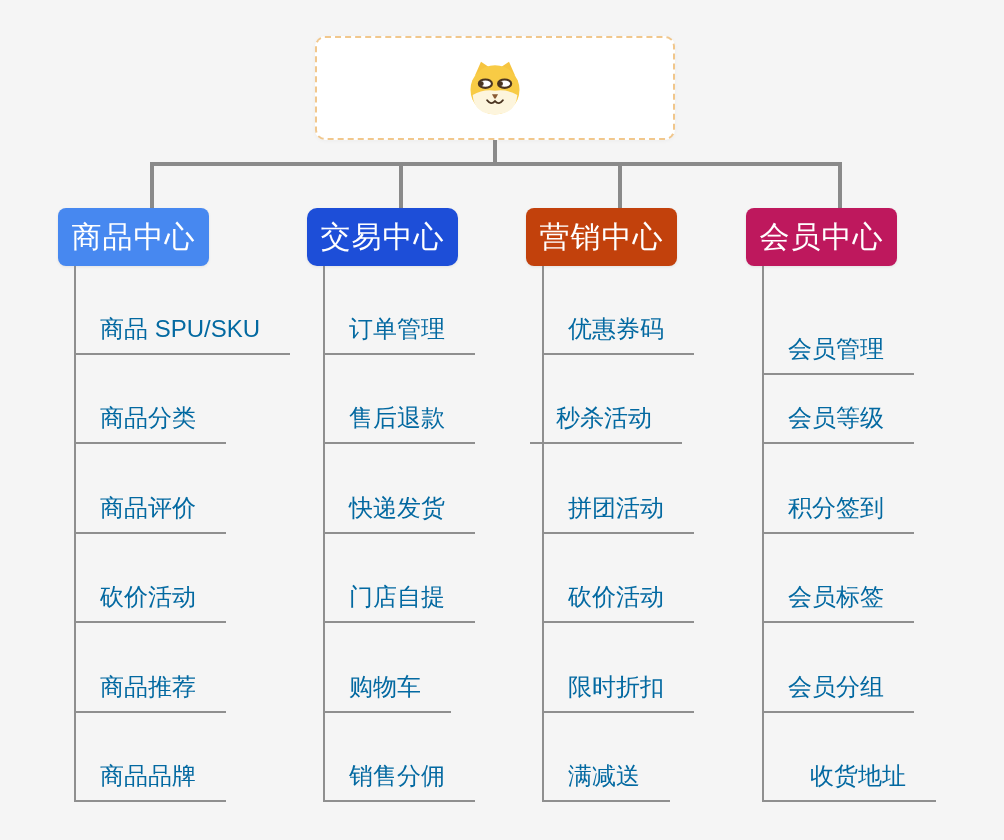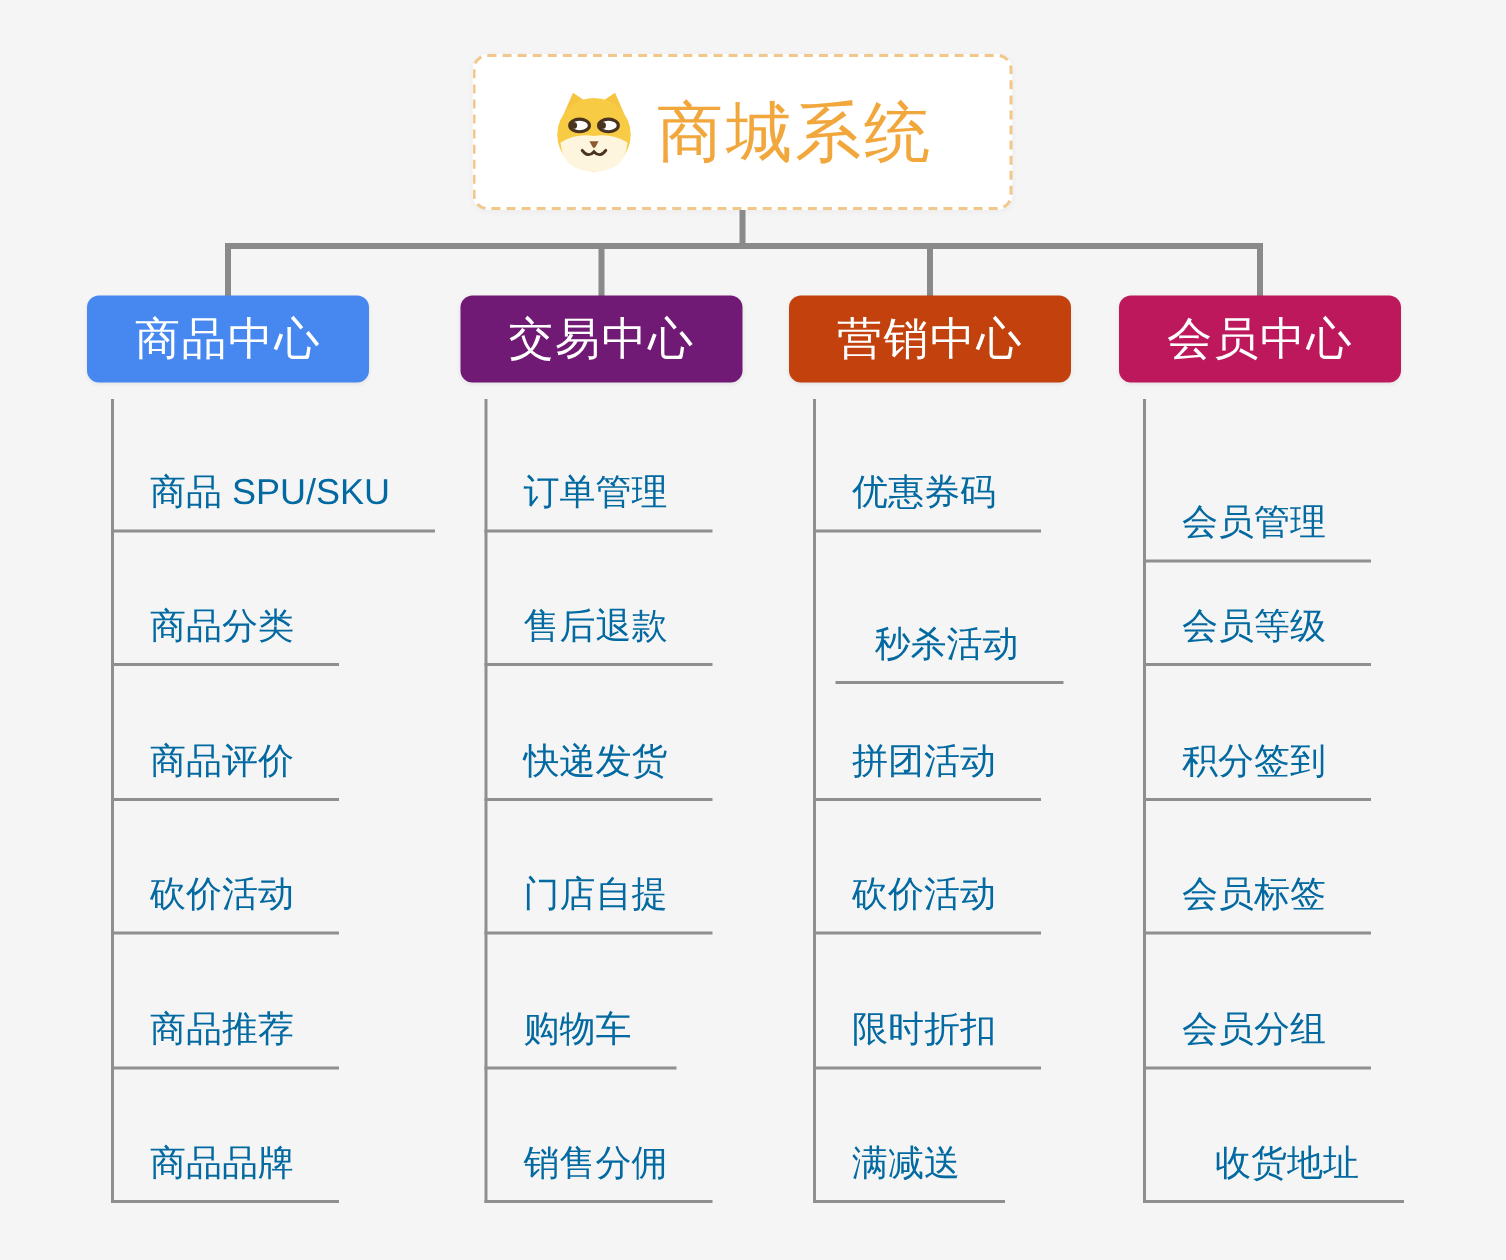--- a/index.html
+++ b/index.html
@@ -30,21 +30,21 @@
     font-size:44px;
     color:#f2a73d;
     letter-spacing:2px;
     white-space:nowrap;
   }
   
   .conn{position:absolute;background:#8a8a8a;}
   .subline{position:absolute;width:2px;background:#8f8f8f;}
   
   .branch-node{
-    position:absolute;top:197px;width:188px;height:58px;
+    position:absolute;top:208px;width:151px;height:58px;
     border-radius:8px;
     display:flex;align-items:center;justify-content:center;
     box-shadow:0 1px 3px rgba(0,0,0,0.08);
   }
   .branch-label{
     font-size:30px;color:#ffffff;white-space:nowrap;letter-spacing:1px;
   }
   
   .leaf-item{
     position:absolute;
@@ -74,21 +74,20 @@
         <ellipse cx="21" cy="27" rx="7.5" ry="4.8" fill="#ffffff" stroke="#4a3420" stroke-width="2.4"></ellipse>
         <circle cx="16.5" cy="27" r="2.6" fill="#4a3420"></circle>
         <ellipse cx="43" cy="27" rx="7.5" ry="4.8" fill="#ffffff" stroke="#4a3420" stroke-width="2.4"></ellipse>
         <circle cx="38.5" cy="27" r="2.6" fill="#4a3420"></circle>
 
         <path d="M28.5,39 h7 l-2.4,4.4 q-1.1,1.6 -2.2,0 Z" fill="#8a5a33"></path>
 
         <path d="M23,46 Q27.5,52 32,47 Q36.5,52 41,46" fill="none" stroke="#4a3420" stroke-width="2.2" stroke-linecap="round"></path>
       </svg>
     </span>
-    <span class="root-label">商城系统</span>
   </div>
 
   <div id="connectors">
       <div class="conn" style="left: 493px; top: 140px; width: 4px; height: 26px;"></div>
       <div class="conn" style="left: 150px; top: 162px; width: 692px; height: 4px;"></div>
       <div class="conn" style="left: 150px; top: 162px; width: 4px; height: 48px;"></div>
       <div class="conn" style="left: 399px; top: 162px; width: 4px; height: 48px;"></div>
       <div class="conn" style="left: 618px; top: 162px; width: 4px; height: 48px;"></div>
       <div class="conn" style="left: 838px; top: 162px; width: 4px; height: 48px;"></div>
     </div>
@@ -96,36 +95,36 @@
       <div class="branch-node" style="left: 58px; background: rgb(71, 136, 240);">
         <span class="branch-label">商品中心</span>
       </div>
       <div class="subline" style="left: 74px; top: 266px; height: 536px;"></div>
       <div class="leaf-item" style="left: 74px; top: 312px;">商品 SPU/SKU</div>
       <div class="leaf-item" style="left: 74px; top: 401px;">商品分类</div>
       <div class="leaf-item" style="left: 74px; top: 491px;">商品评价</div>
       <div class="leaf-item" style="left: 74px; top: 580px;">砍价活动</div>
       <div class="leaf-item" style="left: 74px; top: 670px;">商品推荐</div>
       <div class="leaf-item" style="left: 74px; top: 759px;">商品品牌</div>
-      <div class="branch-node" style="left: 307px; background: #701a75;">
+      <div class="branch-node" style="left: 307px; background: #1d4ed8; border-radius: 10px;">
         <span class="branch-label">交易中心</span>
       </div>
       <div class="subline" style="left: 323px; top: 266px; height: 536px;"></div>
       <div class="leaf-item" style="left: 323px; top: 312px;">订单管理</div>
       <div class="leaf-item" style="left: 323px; top: 401px;">售后退款</div>
       <div class="leaf-item" style="left: 323px; top: 491px;">快递发货</div>
       <div class="leaf-item" style="left: 323px; top: 580px;">门店自提</div>
       <div class="leaf-item" style="left: 323px; top: 670px;">购物车</div>
       <div class="leaf-item" style="left: 323px; top: 759px;">销售分佣</div>
       <div class="branch-node" style="left: 526px; background: #c2410c; align-items: center;">
         <span class="branch-label">营销中心</span>
       </div>
       <div class="subline" style="left: 542px; top: 266px; height: 536px;"></div>
       <div class="leaf-item" style="left: 542px; top: 312px;">优惠券码</div>
-      <div class="leaf-item" style="left: 557px; top: 401px; margin-top: 12px;">秒杀活动</div>
+      <div class="leaf-item" style="left: 530px; top: 401px;">秒杀活动</div>
       <div class="leaf-item" style="left: 542px; top: 491px;">拼团活动</div>
       <div class="leaf-item" style="left: 542px; top: 580px;">砍价活动</div>
       <div class="leaf-item" style="left: 542px; top: 670px;">限时折扣</div>
       <div class="leaf-item" style="left: 542px; top: 759px;">满减送</div>
       <div class="branch-node" style="left: 746px; background: #be185d;">
         <span class="branch-label">会员中心</span>
       </div>
       <div class="subline" style="left: 762px; top: 266px; height: 536px;"></div>
       <div class="leaf-item" style="left: 762px; top: 332px;">会员管理</div>
       <div class="leaf-item" style="left: 762px; top: 401px;">会员等级</div>

